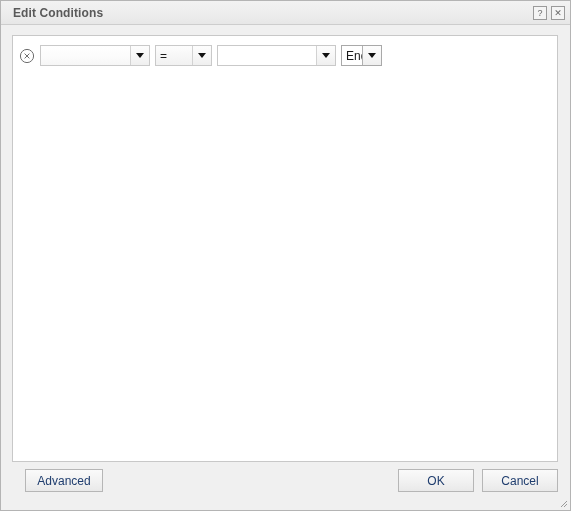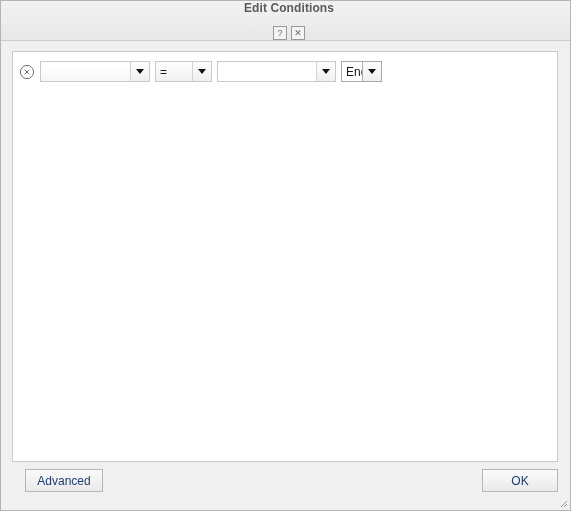--- a/index.html
+++ b/index.html
@@ -25,29 +25,28 @@
     box-sizing: border-box;
     background: #f0f0f0;
     border: 1px solid #b4b4b4;
     display: flex;
     flex-direction: column;
   }
 
   
   .titlebar {
     position: relative;
-    height: 40px;
+    height: 24px;
     min-height: 24px;
     box-sizing: border-box;
     background: linear-gradient(to bottom, #f2f2f2 0%, #ededed 55%, #e7e7e7 100%);
     border-bottom: 1px solid #cdcdcd;
     display: flex;
     align-items: center;
     padding: 0 5px 0 12px;
-    flex-direction: column;
   }
   .title-text {
     font-size: 12px;
     font-weight: bold;
     color: #5a5a5a;
     letter-spacing: 0.1px;
     flex: 1 1 auto;
     white-space: nowrap;
   }
   .title-buttons {
@@ -266,19 +265,20 @@
 
       </div>
 
     </div>
   </div>
 
   <div class="footer">
     <div class="btn btn-advanced">Advanced</div>
     <div class="footer-right">
       <div class="btn btn-ok">OK</div>
+      <div class="btn btn-cancel">Cancel</div>
     </div>
     <svg class="resize-grip" viewBox="0 0 9 9">
       <path d="M8 2 L2 8 M8 5 L5 8 M8 8 L8 8" stroke="#9a9a9a" stroke-width="1" fill="none"></path>
     </svg>
   </div>
 
 </div>
 
 </body></html>

